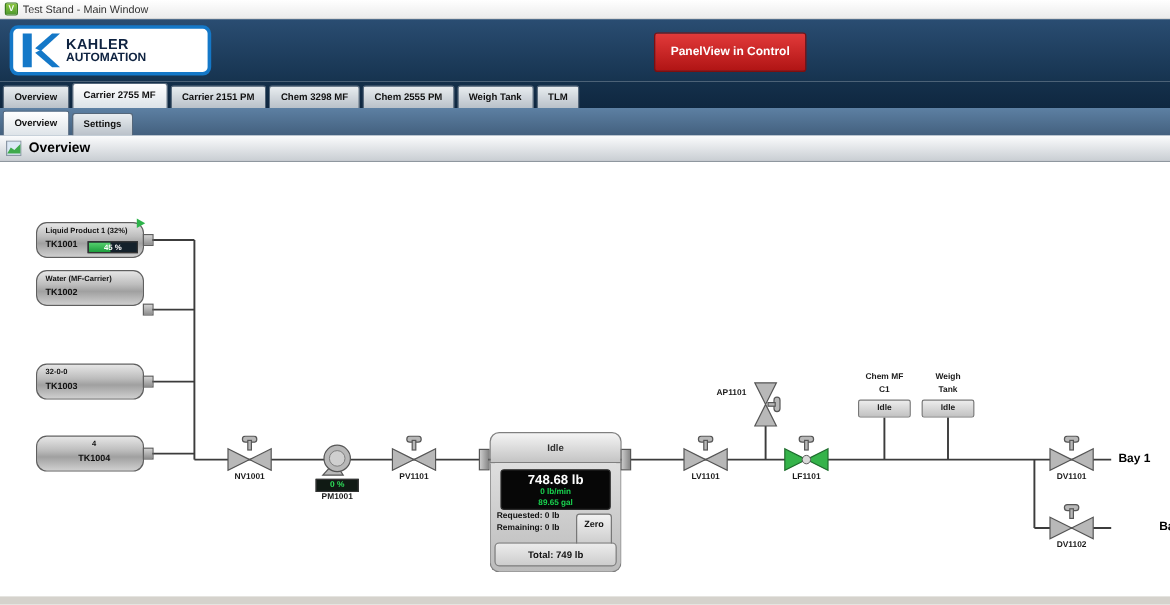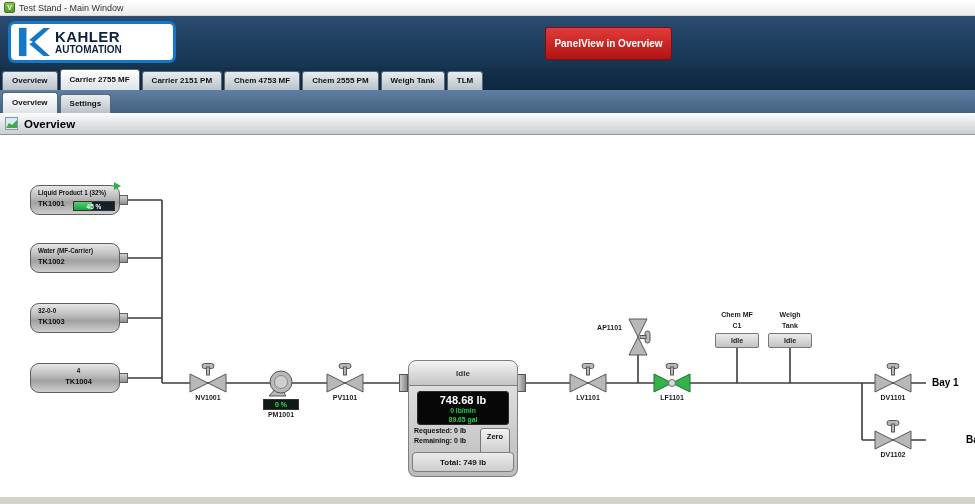--- a/index.html
+++ b/index.html
@@ -24,21 +24,21 @@
   
   .header {
     position: absolute; top: 16px; left: 0; right: 0; height: 52px;
     background: linear-gradient(#2a4d72, #16334f);
   }
   .logo {
     position: absolute; left: 8px; top: 5px; width: 168px; height: 42px;
     background: #ffffff; border: 3px solid #1478c8; border-radius: 7px;
     display: flex; align-items: center; gap: 5px; padding: 0 7px;
   }
-  .brand-top { font-size: 15px; font-weight: bold; color: #0e2240; letter-spacing: .4px; line-height: 1; }
+  .brand-top { font-size: 12px; font-weight: bold; color: #0e2240; letter-spacing: .4px; line-height: 1; }
   .brand-bottom { font-size: 10px; font-weight: bold; color: #0e2240; line-height: 1; margin-top: 1px; }
   .pv-button {
     position: absolute; left: 545px; top: 11px; width: 127px; height: 33px;
     background: linear-gradient(#e23a3a, #b01414);
     border: 1px solid #7d0f0f; border-radius: 3px;
     color: #ffffff; font-size: 10px; font-weight: bold;
     display: flex; align-items: center; justify-content: center;
     cursor: pointer;
   }
   
@@ -169,28 +169,28 @@
     <svg width="32" height="32" viewBox="0 0 34 34">
       <polygon points="1,2 9,2 9,32 1,32" fill="#1478c8"></polygon>
       <polygon points="12,15 27,2 34,2 17,17.5" fill="#1478c8"></polygon>
       <polygon points="17,16.5 34,32 27,32 12,19" fill="#1478c8"></polygon>
     </svg>
     <div>
       <div class="brand-top">KAHLER</div>
       <div class="brand-bottom">AUTOMATION</div>
     </div>
   </div>
-  <div class="pv-button">PanelView in Overview</div>
+  <div class="pv-button">PanelView in Control</div>
 </div>
 
 <div class="tabrow1">
   <div class="tab">Overview</div>
   <div class="tab active">Carrier 2755 MF</div>
   <div class="tab">Carrier 2151 PM</div>
-  <div class="tab">Chem 4753 MF</div>
+  <div class="tab">Chem 3298 MF</div>
   <div class="tab">Chem 2555 PM</div>
   <div class="tab">Weigh Tank</div>
   <div class="tab">TLM</div>
 </div>
 
 <div class="tabrow2">
   <div class="tab active">Overview</div>
   <div class="tab">Settings</div>
 </div>
 
@@ -224,21 +224,21 @@
   <div class="tank-product">Liquid Product 1 (32%)</div>
   <div class="tank-tag">TK1001</div>
   <div class="run-icon"></div>
   <div class="level-badge">
     <div class="level-fill" style="width: 45%;"></div>
     <div class="level-text">45 %</div>
   </div>
 </div>
 <div class="tank-nub" style="left:119px; top:195px;"></div>
 
-<div class="tank" style="left:30px; top:243px;">
+<div class="tank" style="left:30px; top:225px;">
   <div class="tank-product">Water (MF-Carrier)</div>
   <div class="tank-tag">TK1002</div>
 </div>
 <div class="tank-nub" style="left:119px; top:253px;"></div>
 
 <div class="tank" style="left:30px; top:303px;">
   <div class="tank-product">32-0-0</div>
   <div class="tank-tag">TK1003</div>
 </div>
 <div class="tank-nub" style="left:119px; top:313px;"></div>

